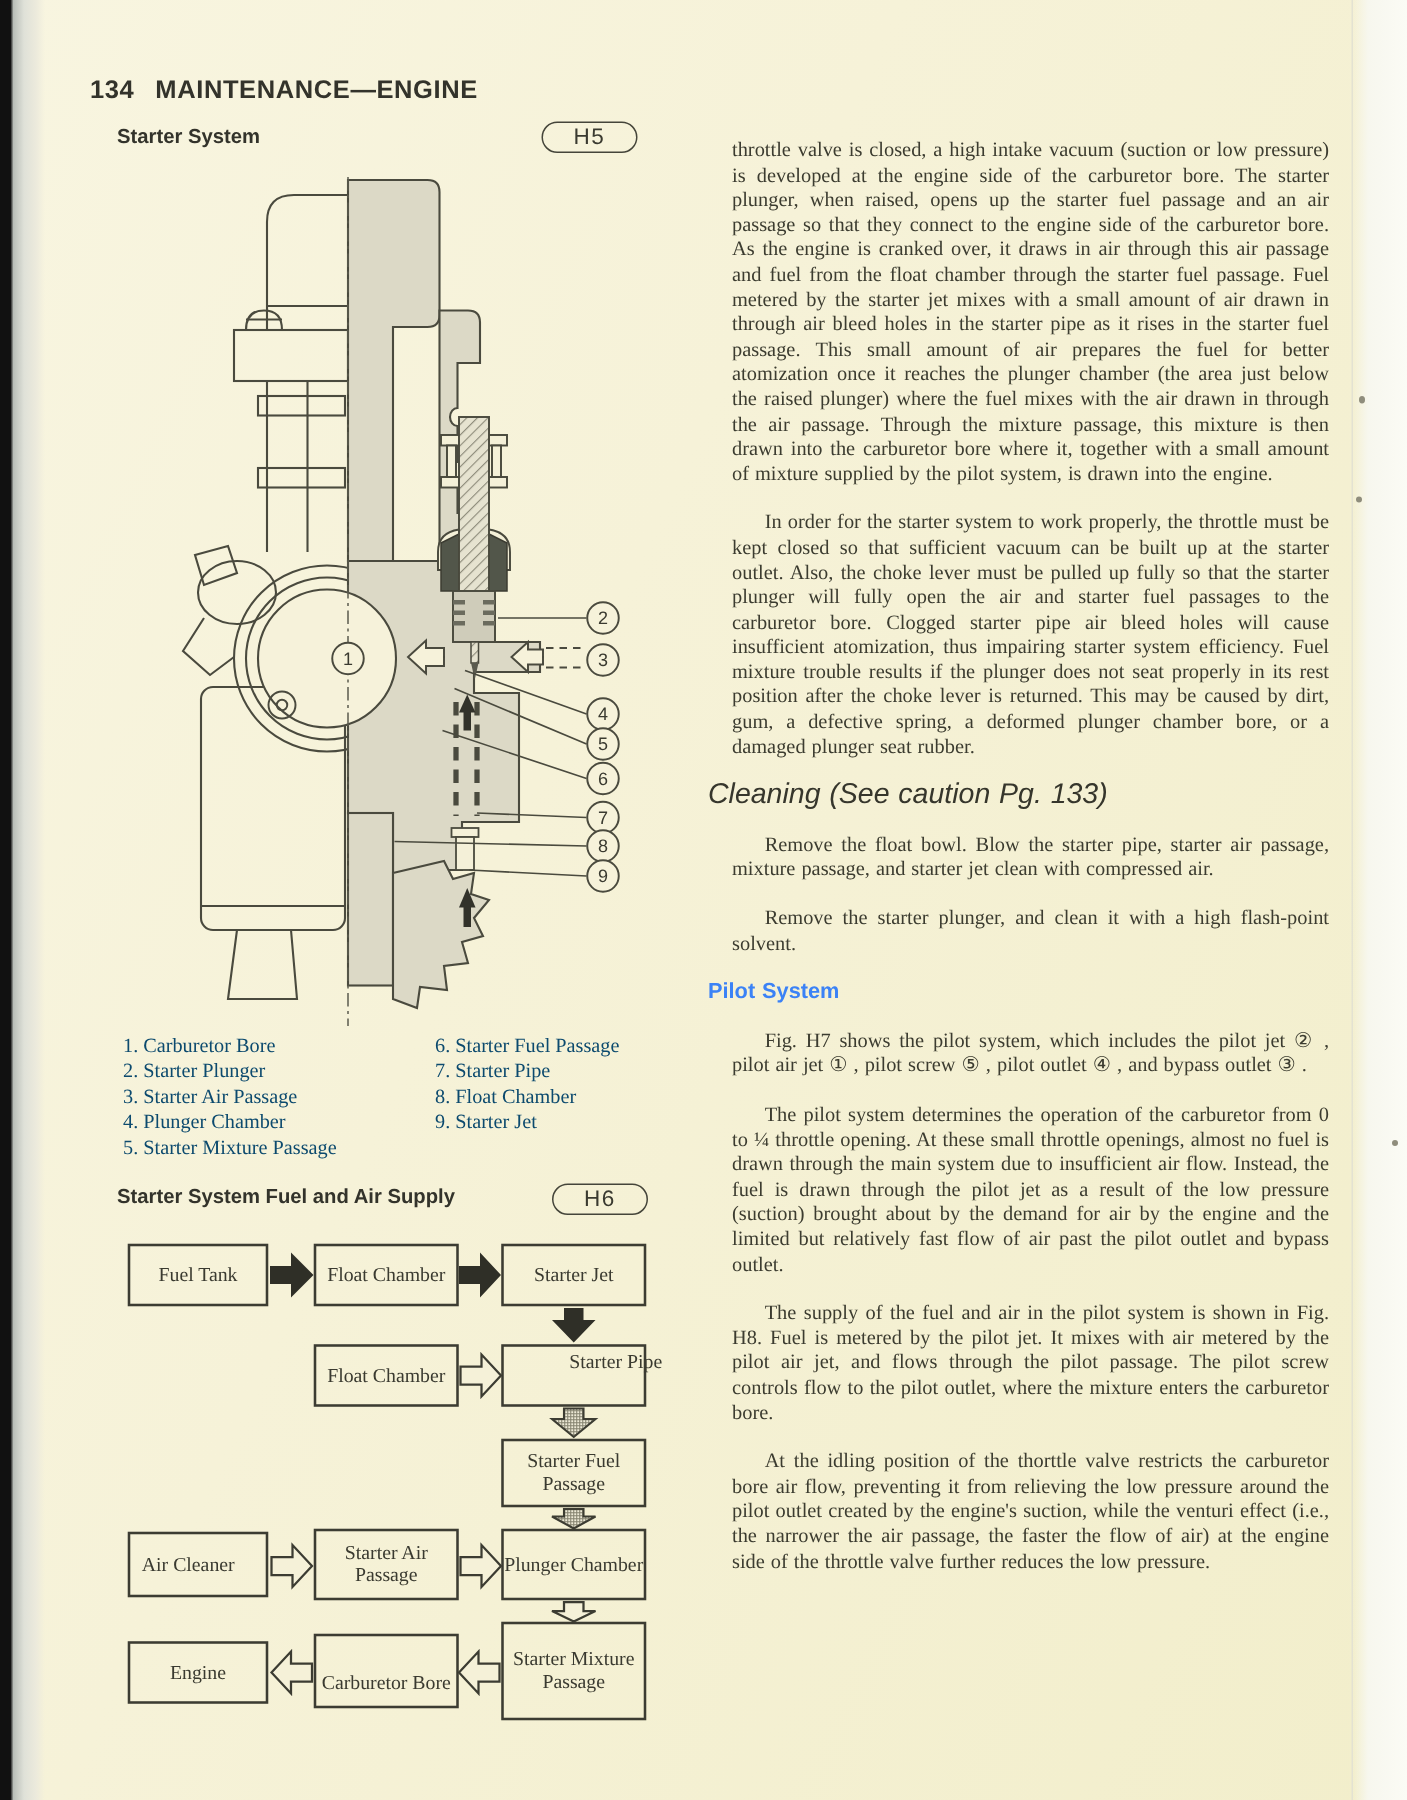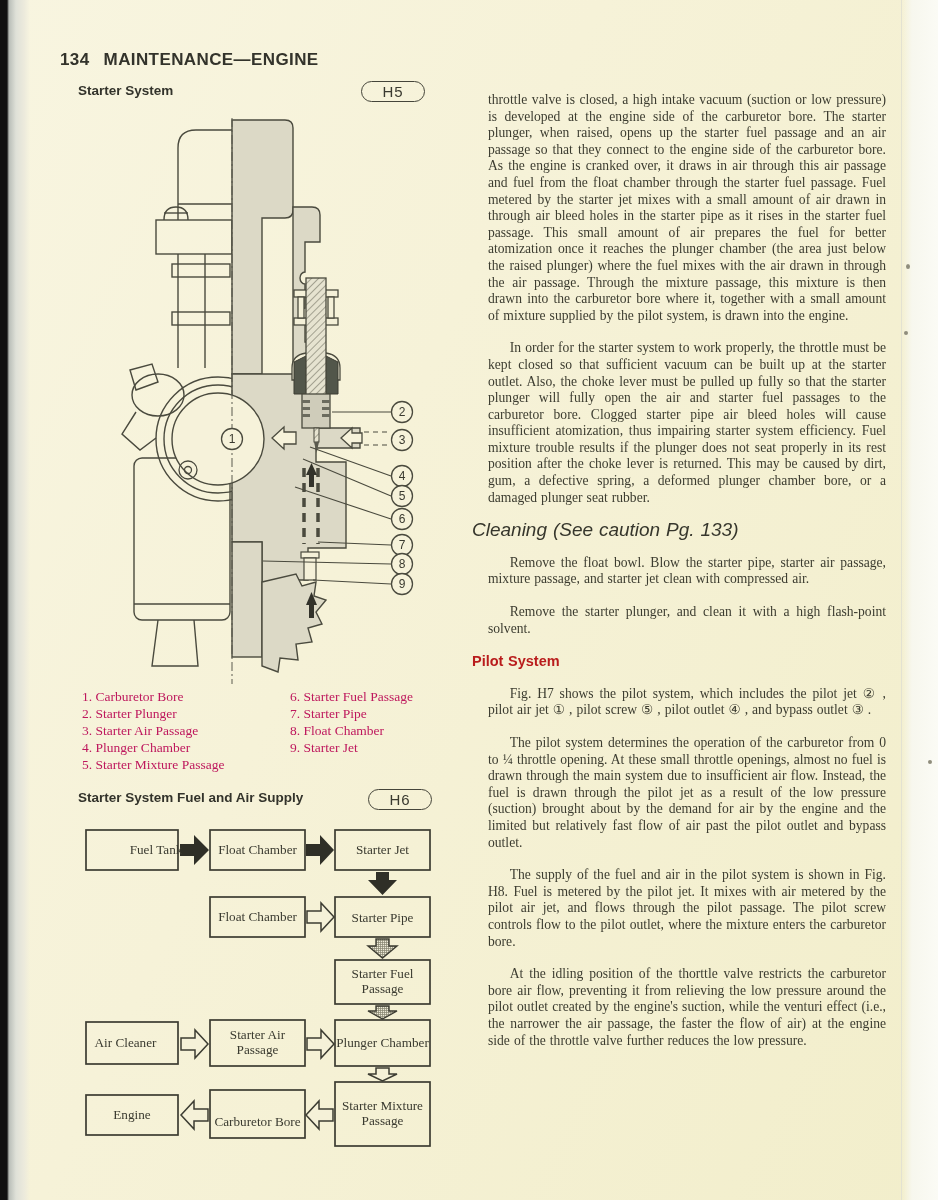--- a/index.html
+++ b/index.html
@@ -17,31 +17,31 @@
 
   .hdr{position:absolute;left:60px;top:50px;font-family:"Liberation Sans",sans-serif;
     font-weight:bold;font-size:17px;letter-spacing:.4px;color:#33332b;}
   .hdr .num{margin-right:14px;}
   .subhead{position:absolute;font-family:"Liberation Sans",sans-serif;font-weight:bold;
     font-size:13.5px;color:#33332b;}
   .figoval{position:absolute;border:1.6px solid #45453a;border-radius:12px;
     font-family:"Liberation Sans",sans-serif;font-size:15px;color:#3a3a30;
     width:62px;height:19px;display:flex;align-items:center;justify-content:center;letter-spacing:1px;}
 
-  .legend{position:absolute;font-size:13.5px;line-height:17px;color:#be185d;}
+  .legend{position:absolute;font-size:13.5px;line-height:17px;color:#0c4a6e;}
   .legend div{white-space:nowrap;}
 
   .rightcol{position:absolute;left:472px;top:76px;width:430px;font-size:13.6px;
     line-height:16.6px;text-align:justify;color:#3c3c30;word-spacing:.6px;}
   .para{margin:16px;text-indent:1.6em;}
   .para.noindent{text-indent:0;}
   .h-italic{font-family:"Liberation Sans",sans-serif;font-style:italic;font-size:19px;
     margin:11px 0 3px 0;color:#36362c;}
   .h-bold{font-family:"Liberation Sans",sans-serif;font-weight:bold;font-size:14.5px;
-    margin:13px 0 3px 0;color:#b91c1c;}
+    margin:13px 0 3px 0;color:#3b82f6;}
 
   .flowwrap{position:absolute;left:60px;top:822px;width:400px;height:345px;}
   .fbox{position:absolute;display:flex;align-items:center;justify-content:center;
     text-align:center;font-size:13.2px;line-height:1.12;color:#3a3a30;}
   svg{display:block;}
 </style>
 </head>
 <body>
 
 <div class="edge-left"></div>
@@ -262,25 +262,25 @@
       <path d="M316,248 H329 V254 H337 L322.5,261 L308,254 H316 Z" transform="translate(0,-2)"></path>
       <path d="M273,287 H259 V279 L246,293 L259,307 V299 H273 Z"></path>
       <path d="M148,287 H134 V279 L121,293 L134,307 V299 H148 Z"></path>
     </g>
 
     <g fill="url(#xhatch2)" stroke="#3c3c32" stroke-width="1.4">
       <path d="M316,117 H329 V124 H337 L322.5,136 L308,124 H316 Z"></path>
       <path d="M316,184 H329 V189 H337 L322.5,197 L308,189 H316 Z"></path>
     </g>
   </svg>
-  <div class="fbox" style="left:26px;top:8px;width:92px;height:40px;padding-left:24px;">Fuel Tank</div>
+  <div class="fbox" style="left:26px;top:8px;width:92px;height:40px;">Fuel Tank</div>
   <div class="fbox" style="left:150px;top:8px;width:95px;height:40px;">Float Chamber</div>
   <div class="fbox" style="left:275px;top:8px;width:95px;height:40px;">Starter Jet</div>
   <div class="fbox" style="left:150px;top:75px;width:95px;height:40px;">Float Chamber</div>
-  <div class="fbox" style="left:275px;top:85px;width:95px;height:23px;">Starter Pipe</div>
+  <div class="fbox" style="left:275px;top:75px;width:95px;height:23px;padding-left:28px;">Starter Pipe</div>
   <div class="fbox" style="left:275px;top:138px;width:95px;height:44px;">Starter Fuel Passage</div>
   <div class="fbox" style="left:26px;top:200px;width:79px;height:42px;">Air Cleaner</div>
   <div class="fbox" style="left:150px;top:198px;width:95px;height:46px;">Starter Air Passage</div>
   <div class="fbox" style="left:275px;top:198px;width:95px;height:46px;">Plunger Chamber</div>
   <div class="fbox" style="left:26px;top:273px;width:92px;height:40px;">Engine</div>
   <div class="fbox" style="left:150px;top:268px;width:95px;height:65px;">Carburetor Bore</div>
   <div class="fbox" style="left:275px;top:260px;width:95px;height:64px;">Starter Mixture Passage</div>
 </div>
 
 <div class="rightcol">

